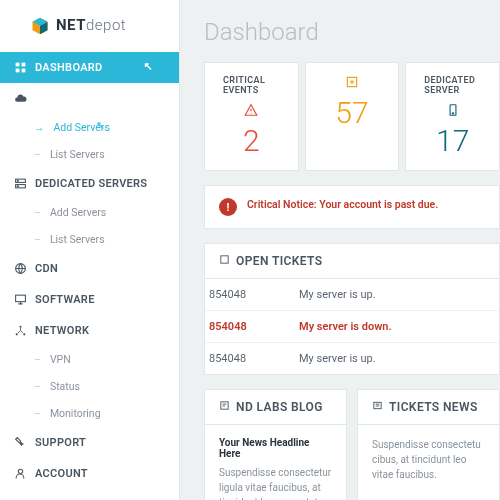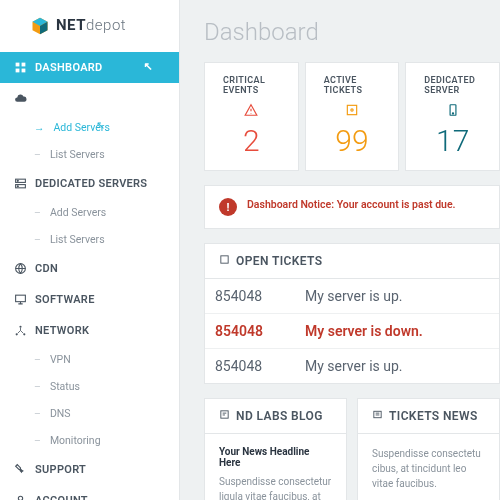--- a/index.html
+++ b/index.html
@@ -31,21 +31,21 @@
 .c-teal{color:#0f6a7a}
 
 .notice{background:#fff;border:1px solid #e3e6e8;padding:12px 14px;display:flex;gap:10px;margin-bottom:14px;font-size:10.5px}
 .notice-icon{width:18px;height:18px;border-radius:50%;background:#c0392b;color:#fff;display:flex;align-items:center;justify-content:center;font-size:11px;font-weight:700;flex-shrink:0}
 .notice-title{color:#c0392b;font-weight:600;font-size:10.5px}
 .notice-text{color:#8a939c;margin-top:3px}
 
 .panel{background:#fff;border:1px solid #e3e6e8;margin-bottom:14px}
 .panel-h{padding:10px 14px;border-bottom:1px solid #e3e6e8;font-size:12px;font-weight:600;letter-spacing:.4px;color:#4a5560;display:flex;align-items:flex-start;gap:6px}
 .panel-h .icon{width:11px;height:11px}
-.ticket-row{display:flex;padding:9px 10px;border-bottom:1px solid #eef0f1;font-size:14px;color:#5a6470}
+.ticket-row{display:flex;padding:9px 4px;border-bottom:1px solid #eef0f1;font-size:11px;color:#5a6470}
 .ticket-row:last-child{border-bottom:none}
 .ticket-row.down{color:#c0392b;font-weight:600}
 .ticket-id{width:90px}
 
 .panels2{display:flex;gap:10px}
 .panels2 .panel{flex:1;min-width:0}
 .blog-body{padding:12px 14px}
 .blog-title{font-size:10px;font-weight:700;color:#2a3440;margin-bottom:6px}
 .blog-text{font-size:10px;color:#8a939c;line-height:1.5;margin-bottom:6px}
 </style>
@@ -122,23 +122,20 @@
         </svg>
       <span>Network</span>
     </div>
     <div class="nav-sub">
         <span>VPN</span>
       </div>
     <div class="nav-sub">
         <span>Status</span>
       </div>
     <div class="nav-sub">
-        <span>DNS</span>
-      </div>
-    <div class="nav-sub">
         <span>Monitoring</span>
       </div>
     <div class="nav-item">
       <svg class="icon" viewBox="0 0 24 24" fill="none" stroke="#4a5560" stroke-width="2">
           <path d="M14 7a4 4 0 01-5 5l-6 6 3 3 6-6a4 4 0 015-5l-3 3-2-2 3-3z" transform="rotate(90 12 12)"></path>
         </svg>
       <span>Support</span>
     </div>
     <div class="nav-item">
       <svg class="icon" viewBox="0 0 24 24" fill="none" stroke="#4a5560" stroke-width="2">
@@ -157,41 +154,40 @@
   <div class="cards">
     <div class="card">
       <div class="card-label">Critical Events</div>
       <svg class="card-icon c-red" viewBox="0 0 24 24" fill="none" stroke="currentColor" stroke-width="2">
           <path d="M12 3l10 18H2z"></path>
           <path d="M12 10v4M12 17v1"></path>
         </svg>
       <div class="card-value c-red">2</div>
     </div>
     <div class="card">
-      <div class="card-label">Active Tickets</div>
       <svg class="card-icon c-orange" viewBox="0 0 24 24" fill="none" stroke="currentColor" stroke-width="2">
           <rect x="4" y="4" width="16" height="16"></rect>
           <circle cx="12" cy="12" r="2"></circle>
         </svg>
-      <div class="card-value c-orange">99</div>
+      <div class="card-value c-orange">57</div>
     </div>
     <div class="card">
       <div class="card-label">Dedicated Server</div>
       <svg class="card-icon c-teal" viewBox="0 0 24 24" fill="none" stroke="currentColor" stroke-width="2">
           <rect x="7" y="3" width="10" height="18" rx="1"></rect>
           <circle cx="12" cy="18" r="1" fill="currentColor"></circle>
         </svg>
       <div class="card-value c-teal">17</div>
     </div>
   </div>
 
   <div class="notice">
     <div class="notice-icon">!</div>
     <div>
-      <div class="notice-title">Dashboard Notice: Your account is past due.</div>
+      <div class="notice-title">Critical Notice: Your account is past due.</div>
     </div>
   </div>
 
   <div class="panel">
     <div class="panel-h">
       <svg class="icon" viewBox="0 0 24 24" fill="none" stroke="#4a5560" stroke-width="2">
           <rect x="4" y="4" width="16" height="16"></rect>
         </svg>
       <span>OPEN TICKETS</span>
     </div>

